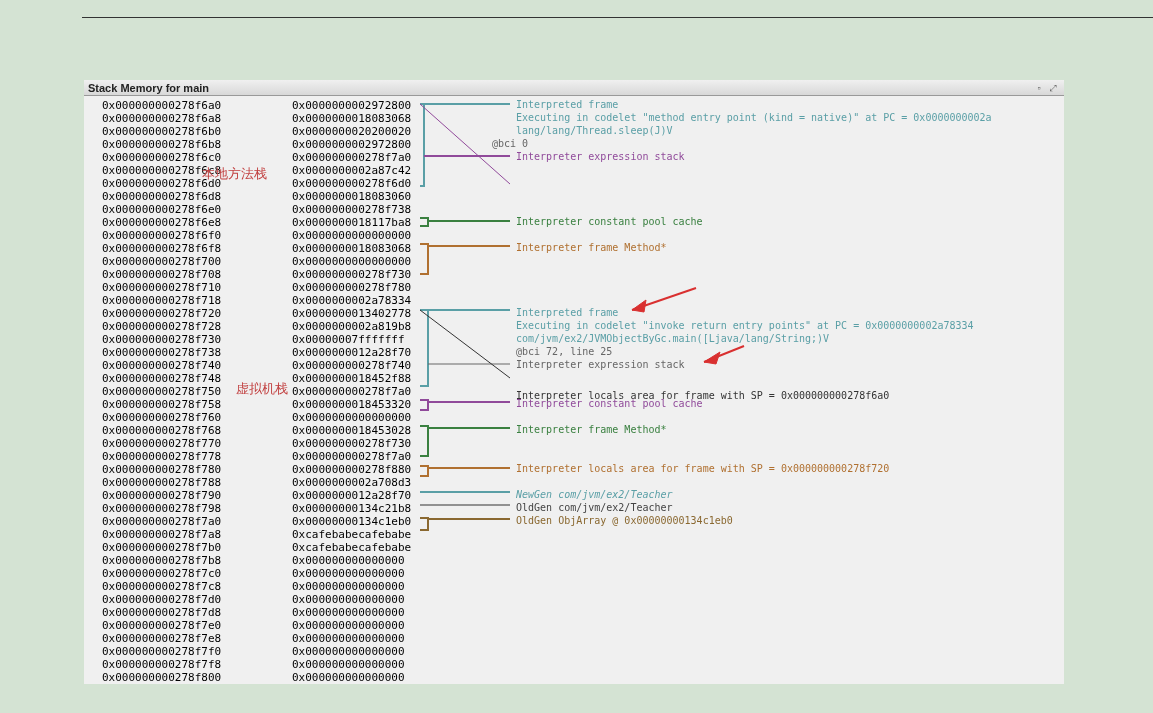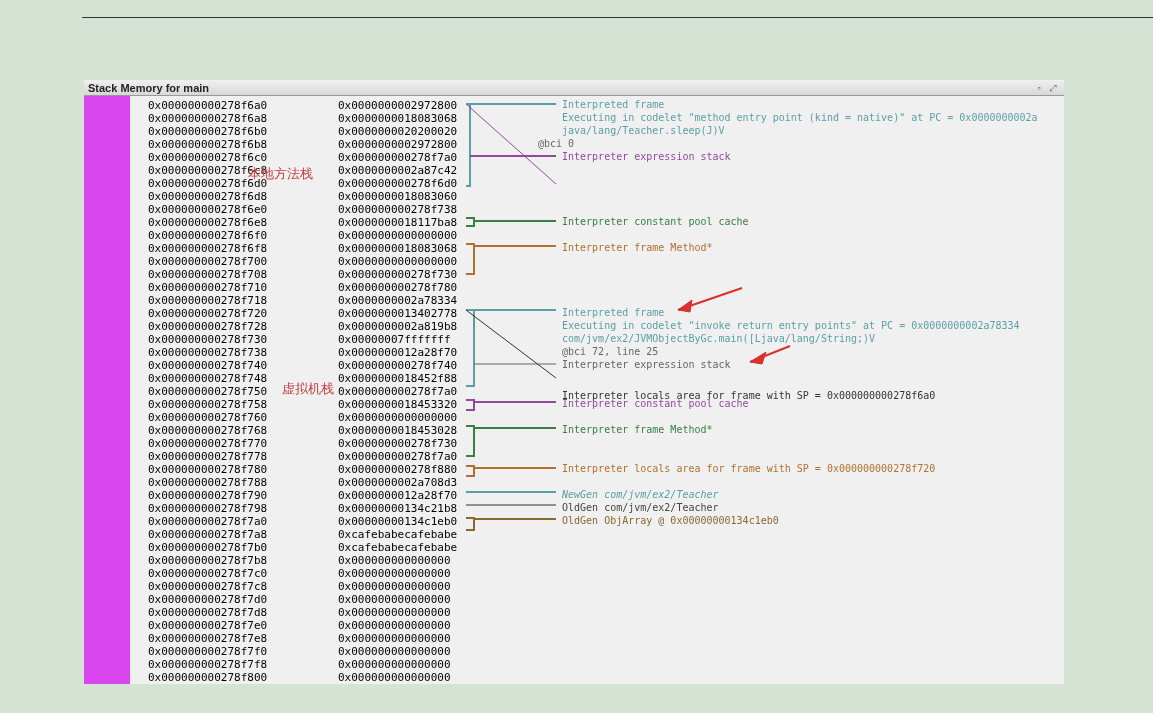--- a/index.html
+++ b/index.html
@@ -17,21 +17,21 @@
     top: 17px;
     width: 1071px;
     height: 1px;
     background: #333;
   }
   .panel {
     position: absolute;
     left: 84px;
     top: 80px;
     width: 980px;
-    background: #d946ef;
+    background: #0ea5e9;
   }
   .titlebar {
     height: 16px;
     background: linear-gradient(to bottom, #f0f0f0, #d8d8d8);
     border-bottom: 1px solid #999;
     display: flex;
     align-items: center;
     padding: 0 4px;
     font-family: Tahoma, sans-serif;
     font-size: 11px;
@@ -45,21 +45,20 @@
     text-align: center;
     line-height: 12px;
     color: #555;
     cursor: pointer;
   }
   .content {
     position: relative;
     background: #f0f0f0;
     height: 588px;
     overflow: hidden;
-    margin-left: 46px;
   }
   .memrows {
     position: absolute;
     left: 18px;
     top: 3px;
     line-height: 13px;
     font-size: 11px;
     color: #000;
   }
   .memrow { white-space: pre; }
@@ -170,21 +169,21 @@
         <path d="M612 192 L548 214" stroke-width="2"></path>
         <polygon points="548,214 562,204 560,216"></polygon>
         <path d="M660 250 L620 266" stroke-width="2"></path>
         <polygon points="620,266 636,256 632,268"></polygon>
       </g>
     </svg>
 
     <div id="annots">
         <div class="annot" style="left: 432px; top: 3px; color: rgb(90, 159, 166);">Interpreted frame</div>
         <div class="annot" style="left: 432px; top: 16px; color: rgb(90, 159, 166);">Executing in codelet "method entry point (kind = native)" at PC = 0x0000000002a</div>
-        <div class="annot" style="left: 432px; top: 29px; color: rgb(90, 159, 166);">java/lang/Teacher.sleep(J)V</div>
+        <div class="annot" style="left: 432px; top: 29px; color: rgb(90, 159, 166);">lang/lang/Thread.sleep(J)V</div>
         <div class="annot" style="left: 408px; top: 42px; color: rgb(102, 102, 102);">@bci 0</div>
         <div class="annot" style="left: 432px; top: 55px; color: rgb(144, 74, 154);">Interpreter expression stack</div>
         <div class="annot" style="left: 432px; top: 120px; color: rgb(58, 128, 64);">Interpreter constant pool cache</div>
         <div class="annot" style="left: 432px; top: 146px; color: rgb(176, 112, 48);">Interpreter frame Method*</div>
         <div class="annot" style="left: 432px; top: 211px; color: rgb(90, 159, 166);">Interpreted frame</div>
         <div class="annot" style="left: 432px; top: 224px; color: rgb(90, 159, 166);">Executing in codelet "invoke return entry points" at PC = 0x0000000002a78334</div>
         <div class="annot" style="left: 432px; top: 237px; color: rgb(90, 159, 166);">com/jvm/ex2/JVMObjectByGc.main([Ljava/lang/String;)V</div>
         <div class="annot" style="left: 432px; top: 250px; color: rgb(102, 102, 102);">@bci 72, line 25</div>
         <div class="annot" style="left: 432px; top: 263px; color: rgb(102, 102, 102);">Interpreter expression stack</div>
         <div class="annot" style="left: 432px; top: 294px; color: rgb(51, 51, 51);">Interpreter locals area for frame with SP = 0x000000000278f6a0</div>

